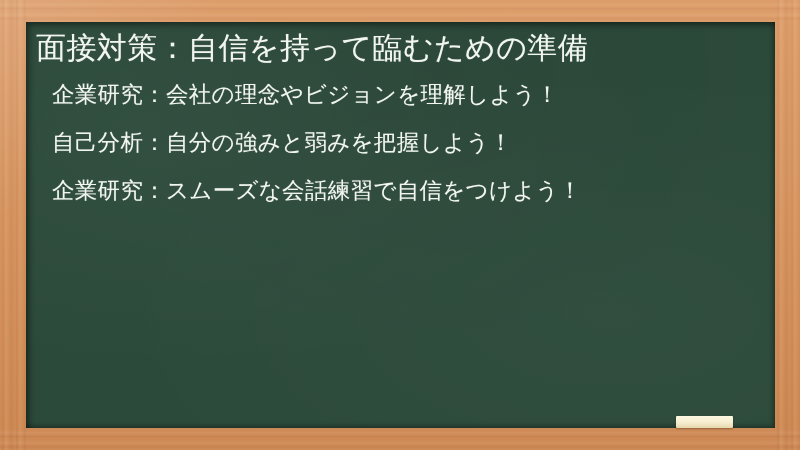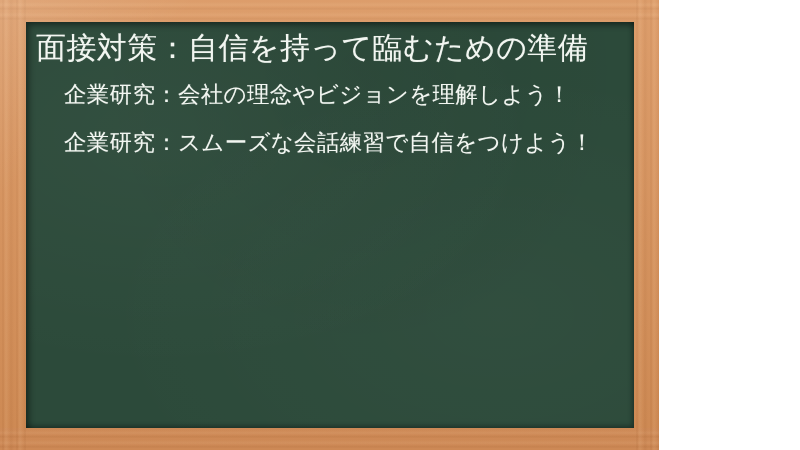--- a/index.html
+++ b/index.html
@@ -6,21 +6,21 @@
     margin: 0;
     padding: 0;
     background: #ffffff;
   }
   body {
     font-family: "DejaVu Sans", "Liberation Sans", sans-serif;
   }
 
   #slide {
     position: relative;
-    width: 659px;
+    width: 800px;
     height: 450px;
     overflow: hidden;
     background: #d89057;
   }
 
   
   .frame {
     position: absolute;
     inset: 0;
     background: #d89057;
@@ -108,21 +108,21 @@
     line-height: 1.32;
     font-weight: 400;
     letter-spacing: 0.4px;
     margin: 0 0 14px 0;
     text-shadow: 0 0 1px rgba(255,255,255,0.35);
     word-break: break-word;
   }
 
   #bullet-list {
     list-style: none;
-    margin: 12px;
+    margin: 0;
     padding: 0 0 0 16px;
   }
   .bullet-item {
     color: #f2f6f1;
     font-size: 22.5px;
     line-height: 1.12;
     letter-spacing: 0.3px;
     margin: 0 0 23px 0;
     text-shadow: 0 0 1px rgba(255,255,255,0.30);
     word-break: break-word;
@@ -155,20 +155,21 @@
     <div class="frame-sheen"></div>
   </div>
 
   <div id="board">
     <div class="board-inner">
 
       <h1 id="slide-title">面接対策：自信を持って臨むための準備</h1>
 
       <ul id="bullet-list">
         <li class="bullet-item">企業研究：会社の理念やビジョンを理解しよう！</li>
+        <li class="bullet-item">自己分析：自分の強みと弱みを把握しよう！</li>
         <li class="bullet-item">企業研究：スムーズな会話練習で自信をつけよう！</li>
       </ul>
 
     </div>
   </div>
 
   <div id="chalk-stick"></div>
 
 </div>
 

